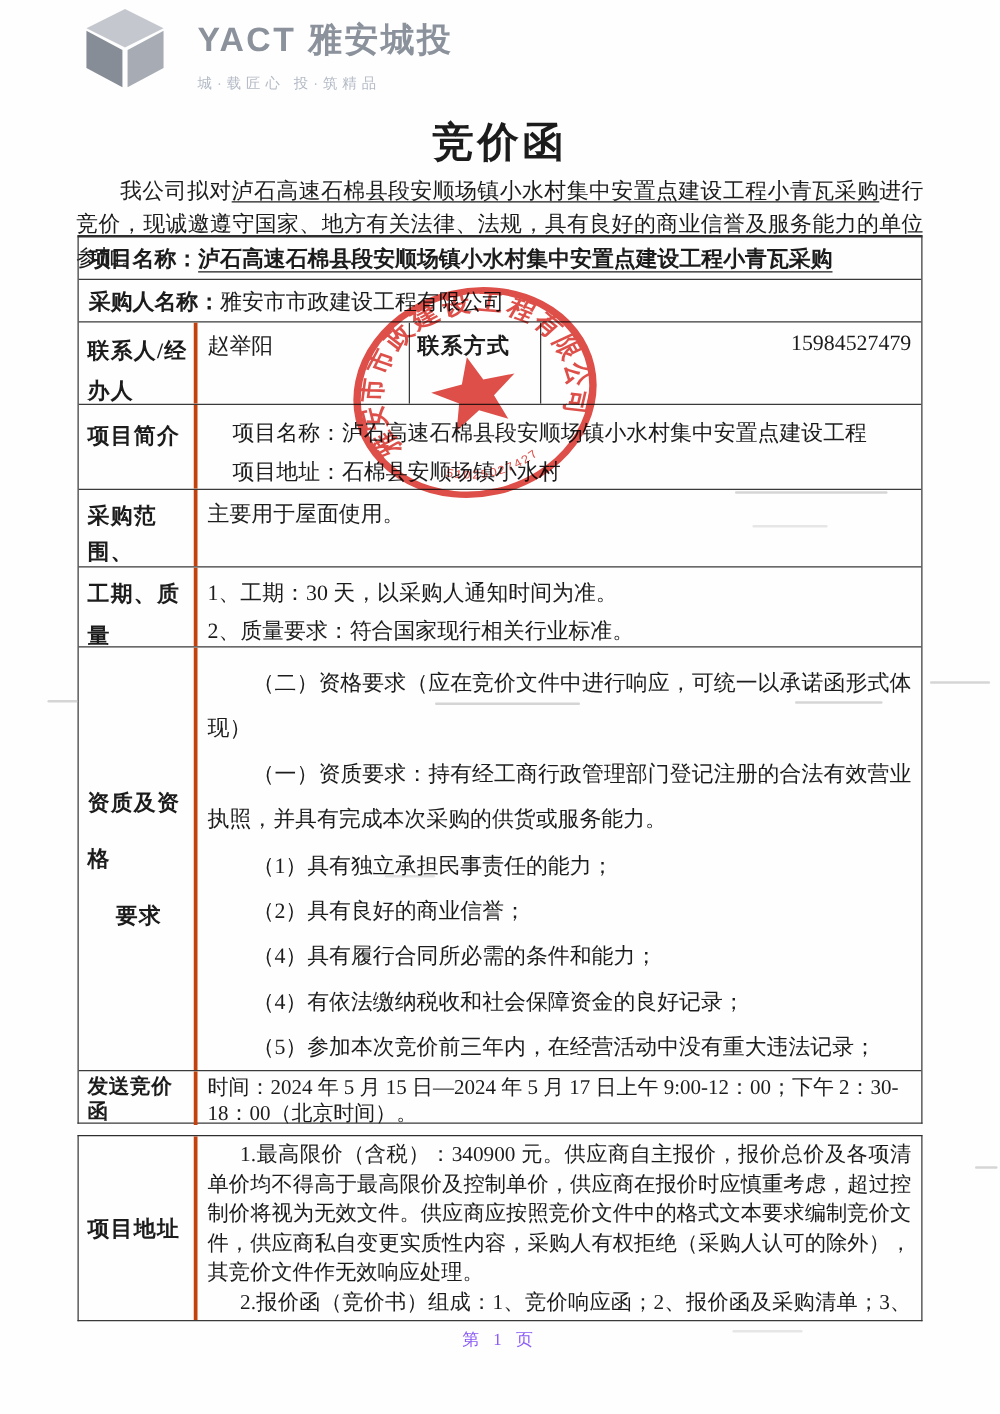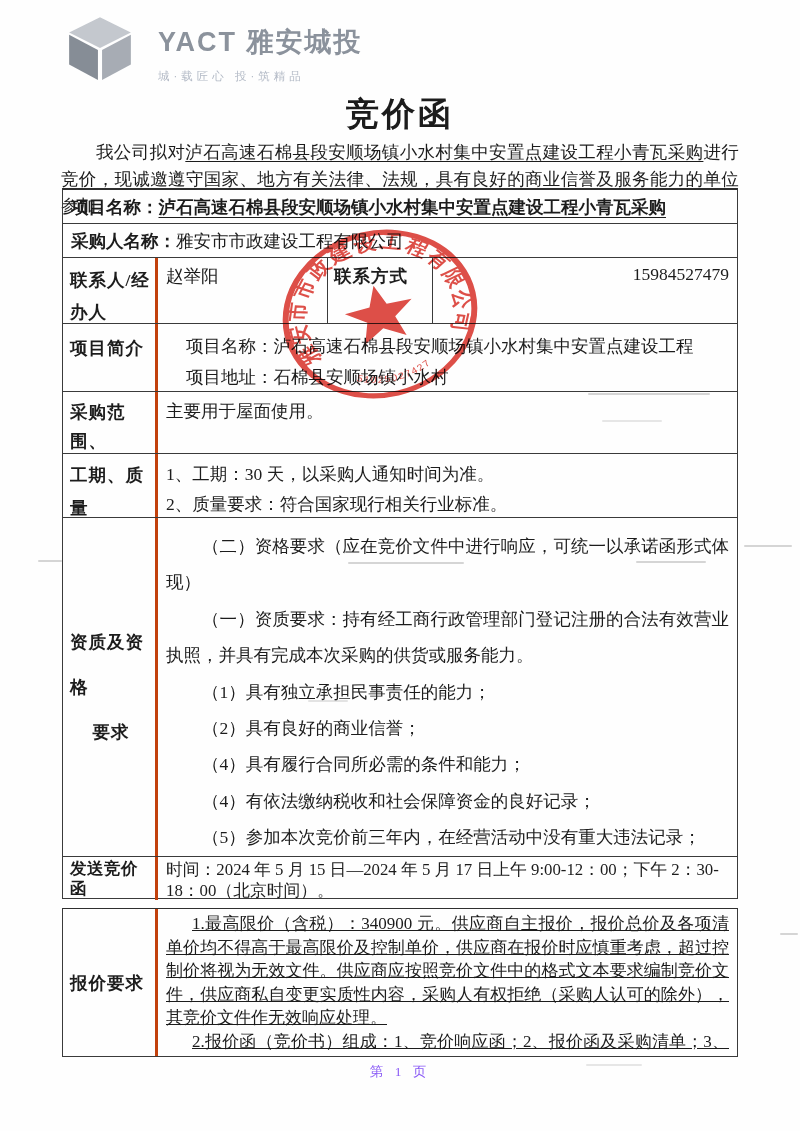--- a/index.html
+++ b/index.html
@@ -2,21 +2,21 @@
 <html><head>
 <meta charset="utf-8">
 <style>
   html,body{margin:0;padding:0;background:#ffffff;}
   .page{
     position:relative;width:800px;height:1131px;background:#fefefe;
     font-family:"Liberation Serif","DejaVu Serif",serif;color:#1c1c1c;
     overflow:hidden;
   }
   
-  .logo{position:absolute;left:64px;top:12px;display:flex;align-items:flex-start;}
+  .logo{position:absolute;left:64px;top:2px;display:flex;align-items:flex-start;}
   .logo svg{display:block;}
   .logo-text{margin-left:22px;margin-top:12px;}
   .brand{
     font-family:"Liberation Sans","DejaVu Sans",sans-serif;
     font-size:27px;font-weight:700;color:#8b929c;letter-spacing:2px;
   }
   .tagline{
     font-family:"Liberation Sans","DejaVu Sans",sans-serif;
     font-size:11.5px;color:#b3bac6;letter-spacing:4px;margin-top:9px;
   }
@@ -69,21 +69,21 @@
   .r7{height:339px;}
   .r7 .lblcell{display:flex;flex-direction:column;justify-content:center;line-height:45px;padding-top:0;}
   .r7 .ccell{padding-top:10px;}
   .r7 .qline{line-height:36.4px;margin:0;text-align:justify;}
   .r7 .qline.ind{text-indent:36px;}
   .r8{height:43px;border-bottom:none;}
   .r8 .lblcell{padding-top:2px;line-height:20px;font-size:16.5px;letter-spacing:0.5px;}
   .r8 .ccell{padding-top:2px;line-height:21px;font-size:16.8px;}
   .r9{height:147px;border-bottom:none;}
   .r9 .lblcell{display:flex;align-items:center;padding-top:0;}
-  .r9 .ccell{padding-top:3px;font-size:17px;line-height:23.6px;text-decoration:underline;}
+  .r9 .ccell{padding-top:3px;font-size:17px;line-height:23.6px;}
   .r9 p{margin:0;text-align:justify;text-indent:26px;}
   .lbl-line2-center{text-align:center;letter-spacing:1px;}
   .underline-val{font-weight:700;text-decoration:underline;text-underline-offset:4px;}
   
   .stamp{
     position:absolute;left:278px;top:227px;width:204px;height:174px;
     transform:rotate(-13deg);mix-blend-mode:multiply;opacity:0.87;pointer-events:none;
   }
   
   .footer{
@@ -190,21 +190,21 @@
         <div>发送竞价函</div>
         <div>时间</div>
       </div>
       <div class="ccell">时间：2024 年 5 月 15 日—2024 年 5 月 17 日上午 9:00-12：00；下午 2：30-18：00（北京时间）。</div>
     </div>
 
   </div>
 
   <div class="tbl seg2">
     <div class="trow r9">
-      <div class="lblcell">报价要求</div>
+      <div class="lblcell">项目地址</div>
       <div class="ccell">
         <p>1.最高限价（含税）：340900 元。供应商自主报价，报价总价及各项清单价均不得高于最高限价及控制单价，供应商在报价时应慎重考虑，超过控制价将视为无效文件。供应商应按照竞价文件中的格式文本要求编制竞价文件，供应商私自变更实质性内容，采购人有权拒绝（采购人认可的除外），其竞价文件作无效响应处理。</p>
         <p>2.报价函（竞价书）组成：1、竞价响应函；2、报价函及采购清单；3、法定代表人身份证明或授权委托书；4、承诺函；5、供应商自 2021 年 1 月 1 日以来至今签订的与本次采购内容有关且金额不低于 21 万的业绩（1、含 2021 年 1 月 1 日，以</p>
       </div>
     </div>
   </div>
 
   <div class="stamp">
     <svg width="204" height="174" viewBox="0 0 204 204" preserveAspectRatio="none">
       <circle cx="102" cy="102" r="95" fill="none" stroke="#d9342c" stroke-width="6"></circle>

